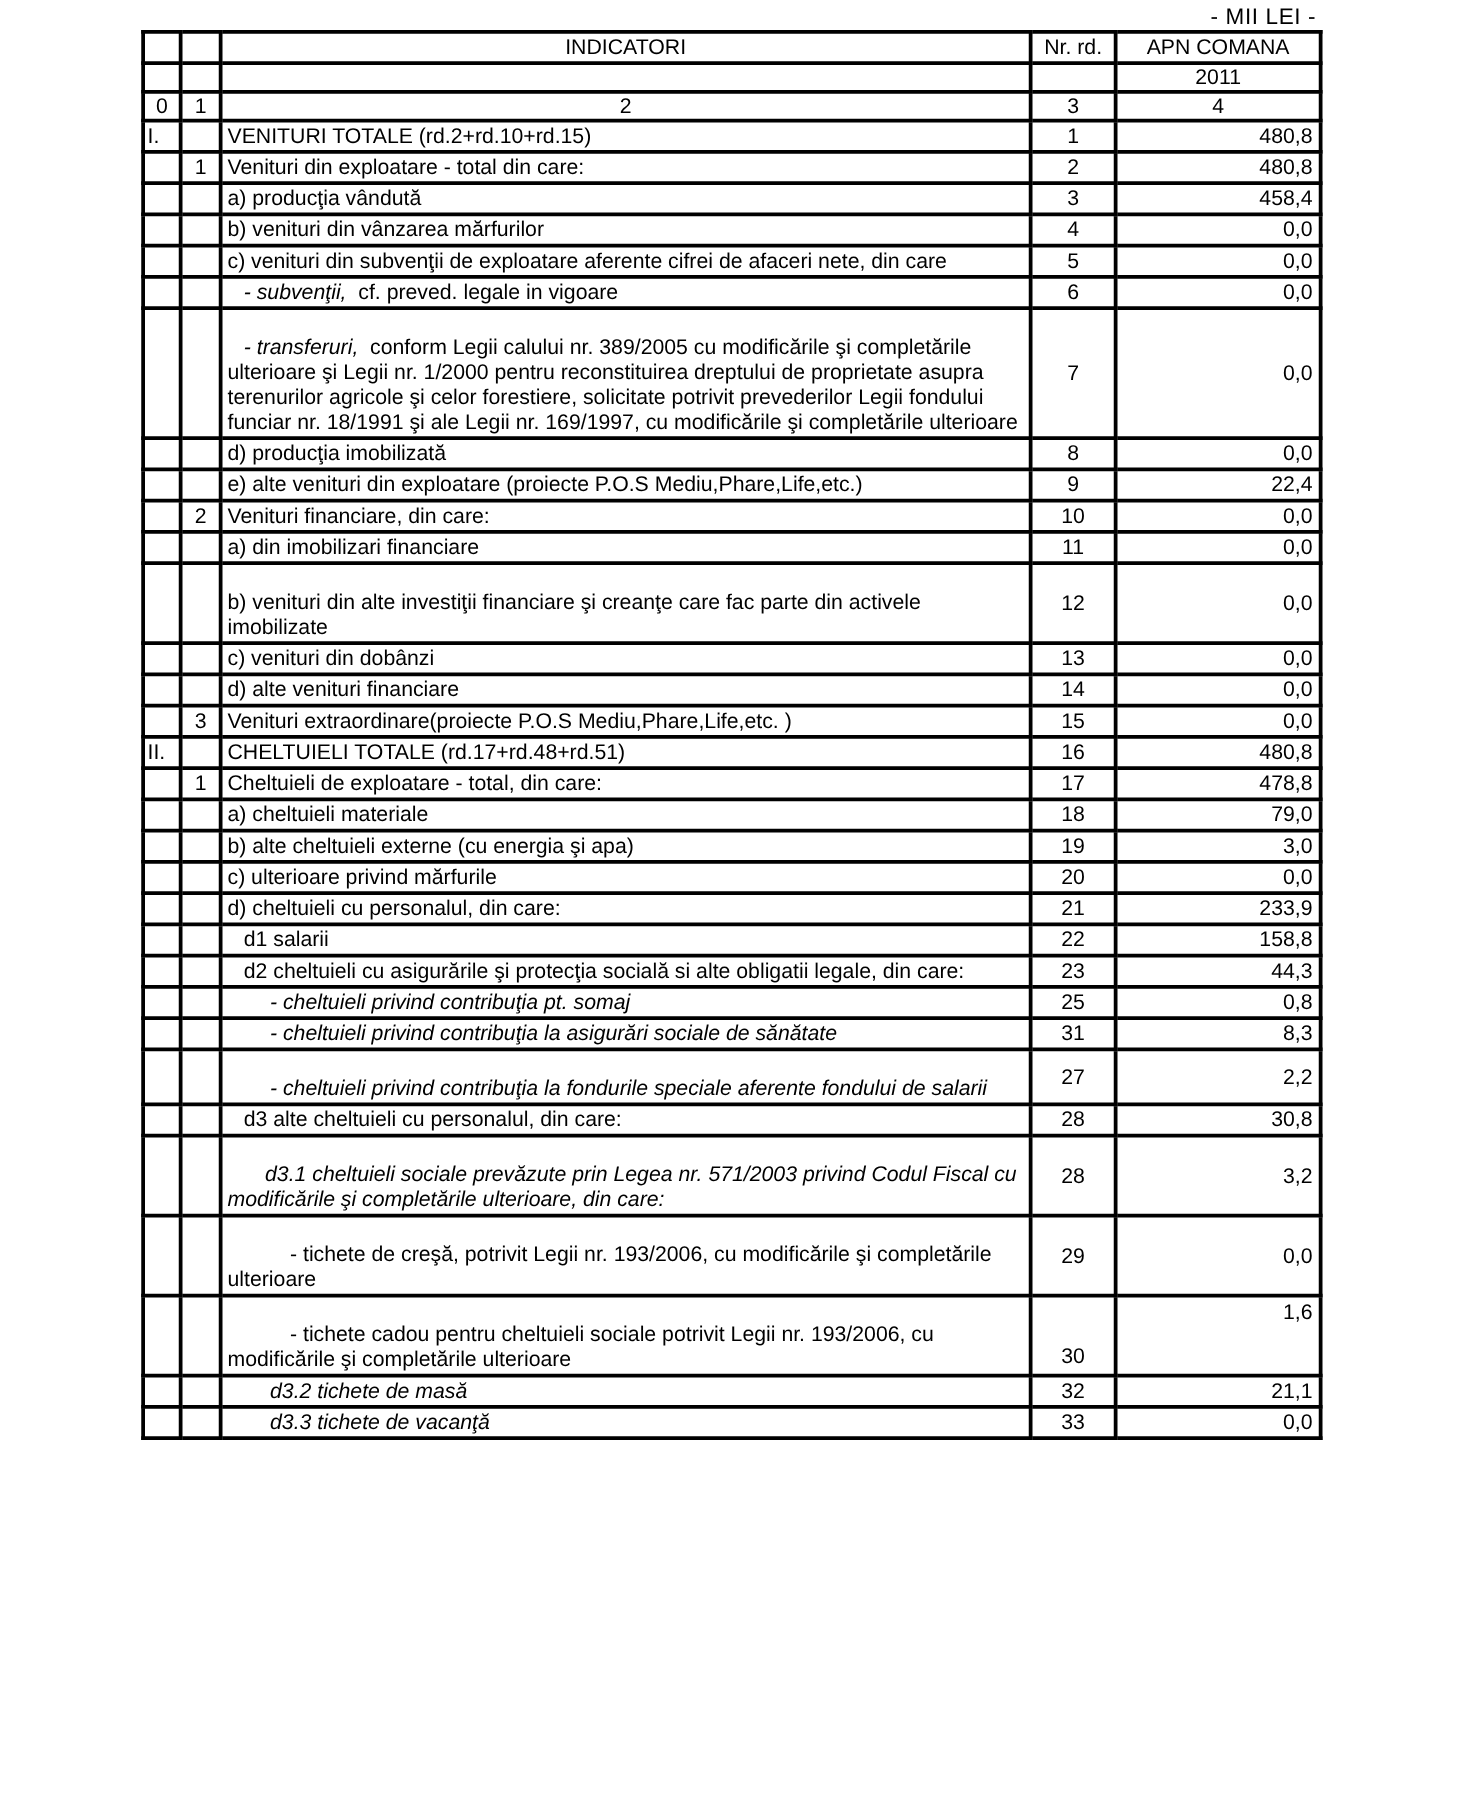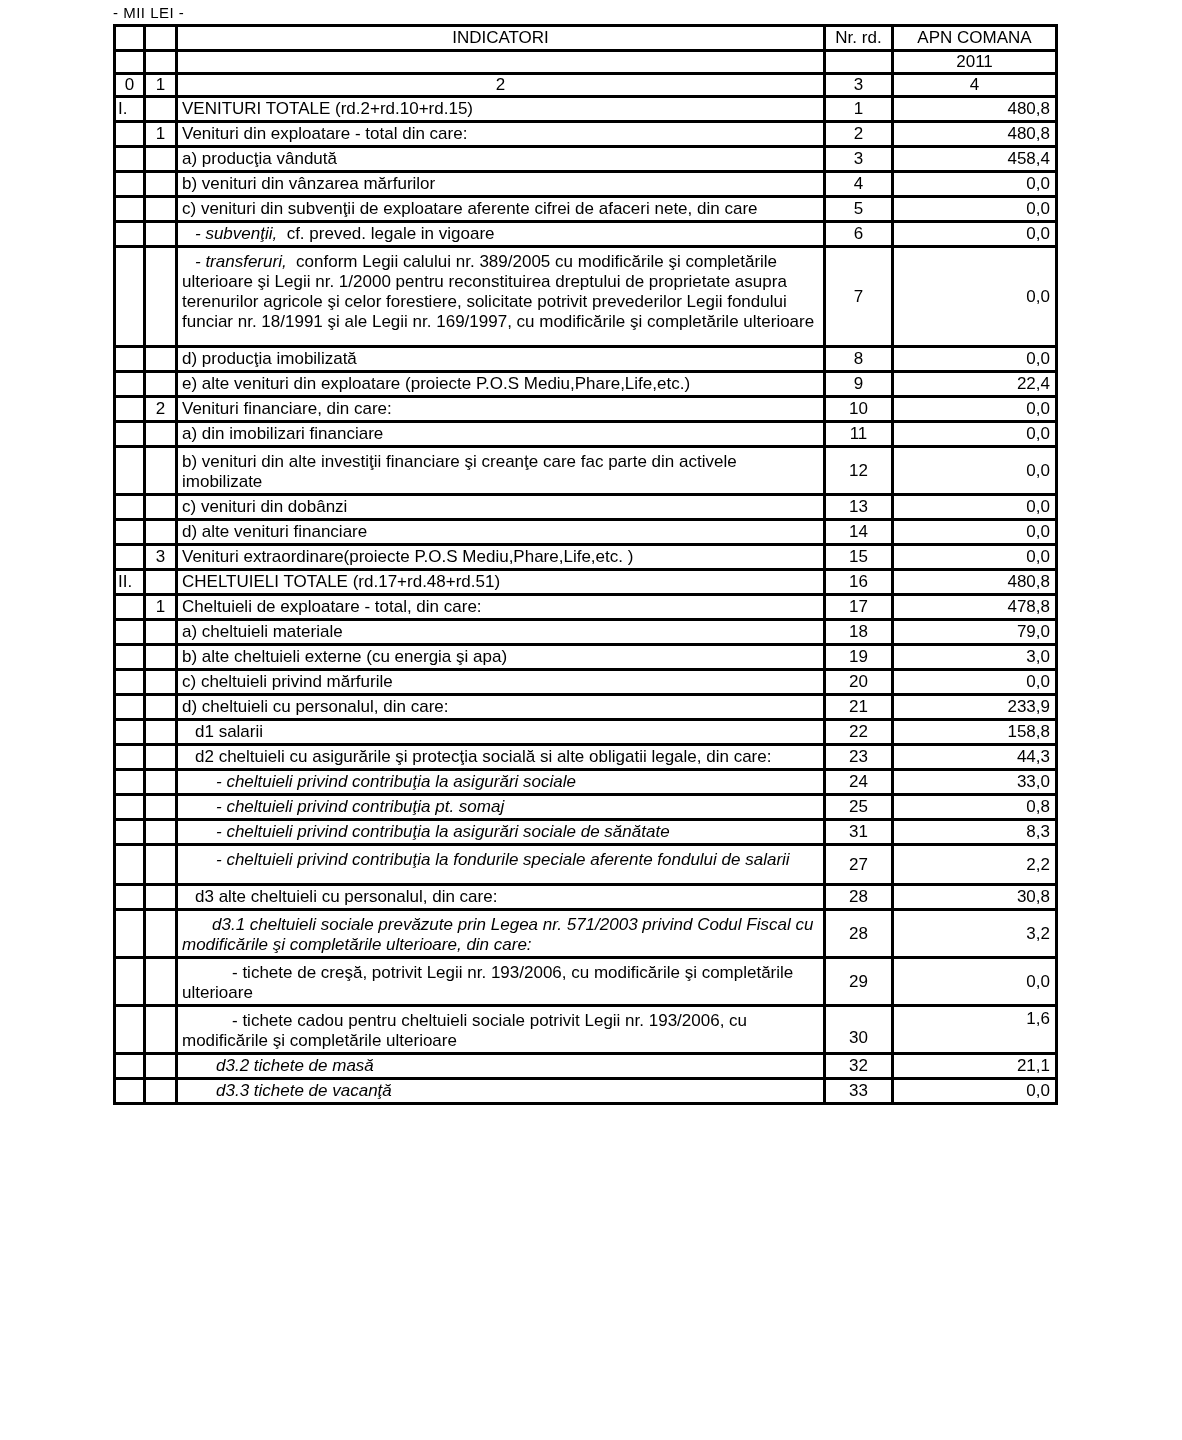--- a/index.html
+++ b/index.html
@@ -3,21 +3,21 @@
 <meta charset="utf-8">
 <style>
   html,body{margin:0;padding:0;}
   body{
     width:1182px;height:1440px;background:#ffffff;color:#000000;
     font-family:"Liberation Sans", sans-serif;
     position:relative;overflow:hidden;
   }
   .doc{position:absolute;left:113px;top:2px;width:942px;}
   .mii-lei{
-    font-size:15px;line-height:22px;height:22px;
+    text-align:right;font-size:18px;line-height:22px;height:22px;
     padding-right:2px;letter-spacing:0.5px;
   }
   table{border-collapse:collapse;table-layout:fixed;width:942px;}
   td{
     border:3px solid #000;font-size:17px;line-height:20px;
     padding:0;vertical-align:middle;overflow:hidden;
     font-family:"Liberation Sans", sans-serif;
   }
   tr.hr1{height:25px}
   tr.hr2{height:22px}
@@ -28,21 +28,21 @@
   .it{font-style:italic}
   .ca{padding-left:2px}
   .cb{text-align:center}
   .ci{padding:1px 4px;white-space:pre-wrap;text-align:left}
   .i1{text-indent:13px}
   .i2{text-indent:34px}
   .i3{text-indent:30px}
   .i4{text-indent:50px}
   .cn{text-align:center}
   .cv{text-align:right;padding-right:5px}
-  .vt{vertical-align:top;padding-top:4px}
+  .vt{vertical-align:top;padding-top:20px}
   .vt2{vertical-align:top;padding-top:2px}
   .vb{vertical-align:bottom;padding-bottom:4px}
 </style>
 </head>
 <body>
 
 <div class="doc">
   <div class="mii-lei">- MII LEI -</div>
 
   <table>
@@ -206,21 +206,21 @@
         <tr>
           <td class="ca"></td>
           <td class="cb"></td>
           <td class="ci i0"><span class="">b) alte cheltuieli externe (cu energia şi apa)</span></td>
           <td class="cn">19</td>
           <td class="cv">3,0</td>
         </tr>
         <tr>
           <td class="ca"></td>
           <td class="cb"></td>
-          <td class="ci i0"><span class="">c) cheltuieli privind mărfurile</span></td>
+          <td class="ci i0"><span class="">c) ulterioare privind mărfurile</span></td>
           <td class="cn">20</td>
           <td class="cv">0,0</td>
         </tr>
         <tr>
           <td class="ca"></td>
           <td class="cb"></td>
           <td class="ci i0"><span class="">d) cheltuieli cu personalul, din care:</span></td>
           <td class="cn">21</td>
           <td class="cv">233,9</td>
         </tr>
@@ -230,27 +230,20 @@
           <td class="ci i1"><span class="">d1 salarii</span></td>
           <td class="cn">22</td>
           <td class="cv">158,8</td>
         </tr>
         <tr>
           <td class="ca"></td>
           <td class="cb"></td>
           <td class="ci i1"><span class="">d2 cheltuieli cu asigurările şi protecţia socială si alte obligatii legale, din care:</span></td>
           <td class="cn">23</td>
           <td class="cv">44,3</td>
-        </tr>
-        <tr>
-          <td class="ca"></td>
-          <td class="cb"></td>
-          <td class="ci i2 it"><span class="">- cheltuieli privind contribuţia la asigurări sociale</span></td>
-          <td class="cn">24</td>
-          <td class="cv">33,0</td>
         </tr>
         <tr>
           <td class="ca"></td>
           <td class="cb"></td>
           <td class="ci i2 it"><span class="">- cheltuieli privind contribuţia pt. somaj</span></td>
           <td class="cn">25</td>
           <td class="cv">0,8</td>
         </tr>
         <tr>
           <td class="ca"></td>

